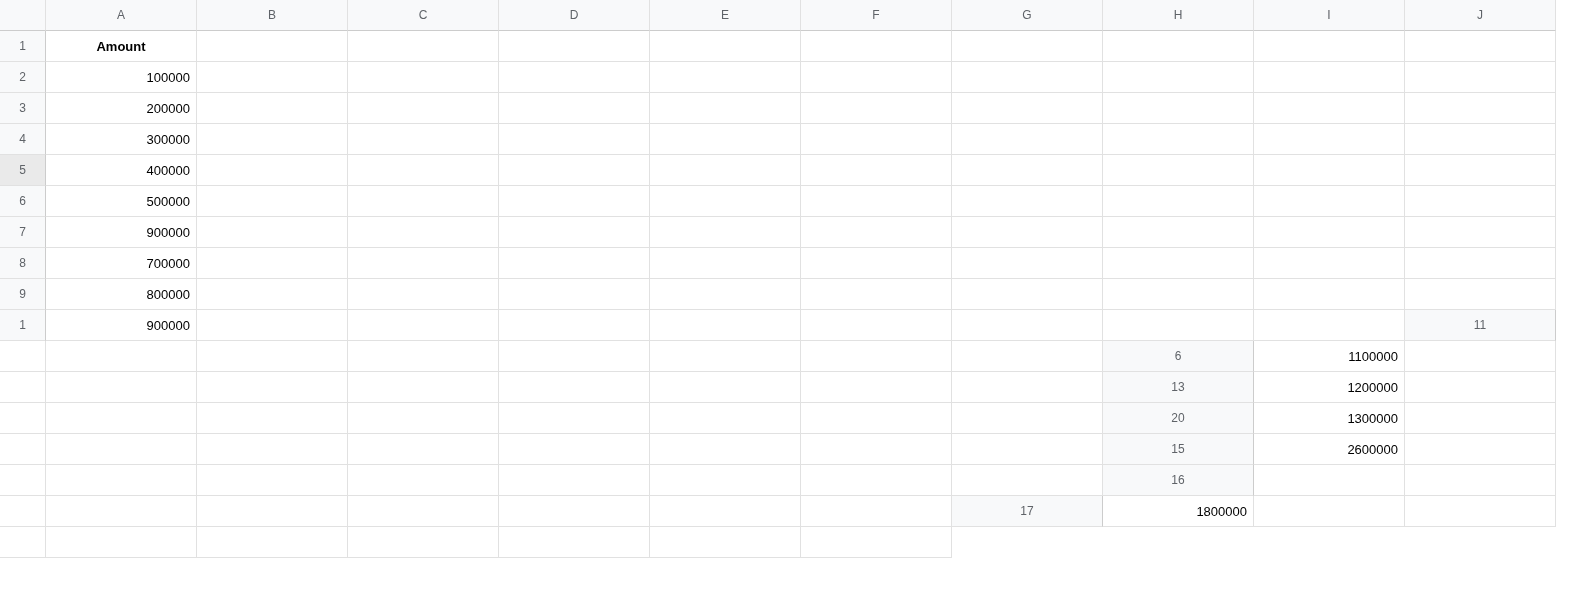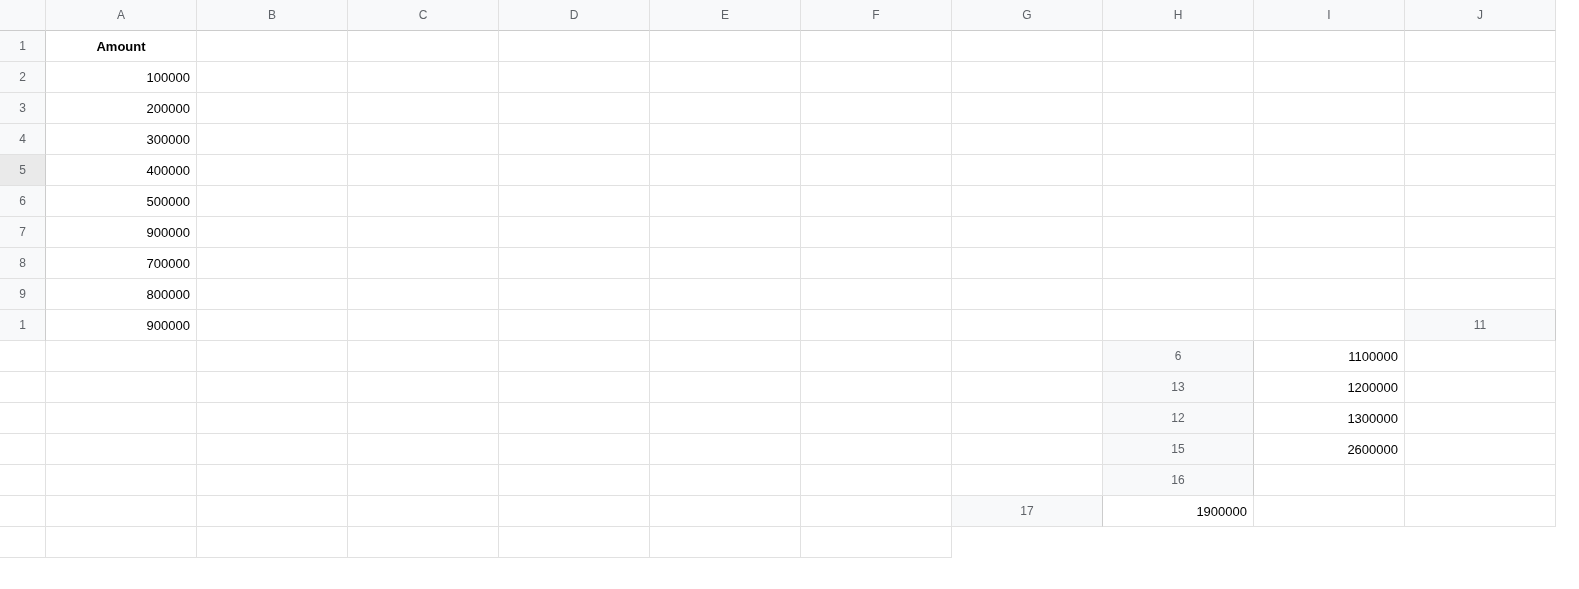--- a/index.html
+++ b/index.html
@@ -208,21 +208,21 @@
     <div class="cell right">1200000</div>
     <div class="cell left"></div>
     <div class="cell left"></div>
     <div class="cell left"></div>
     <div class="cell left"></div>
     <div class="cell left"></div>
     <div class="cell left"></div>
     <div class="cell left"></div>
     <div class="cell left"></div>
     <div class="cell left"></div>
-    <div class="rowhdr">12</div>
+    <div class="rowhdr">20</div>
     <div class="cell right">1300000</div>
     <div class="cell left"></div>
     <div class="cell left"></div>
     <div class="cell left"></div>
     <div class="cell left"></div>
     <div class="cell left"></div>
     <div class="cell left"></div>
     <div class="cell left"></div>
     <div class="cell left"></div>
     <div class="cell left"></div>
@@ -241,21 +241,21 @@
     <div class="cell left"></div>
     <div class="cell left"></div>
     <div class="cell left"></div>
     <div class="cell left"></div>
     <div class="cell left"></div>
     <div class="cell left"></div>
     <div class="cell left"></div>
     <div class="cell left"></div>
     <div class="cell left"></div>
     <div class="rowhdr">17</div>
-    <div class="cell right">1900000</div>
+    <div class="cell right">1800000</div>
     <div class="cell left"></div>
     <div class="cell left"></div>
     <div class="cell left"></div>
     <div class="cell left"></div>
     <div class="cell left"></div>
     <div class="cell left"></div>
     <div class="cell left"></div>
     <div class="cell left"></div>
     <div class="cell left"></div>
   </div>

